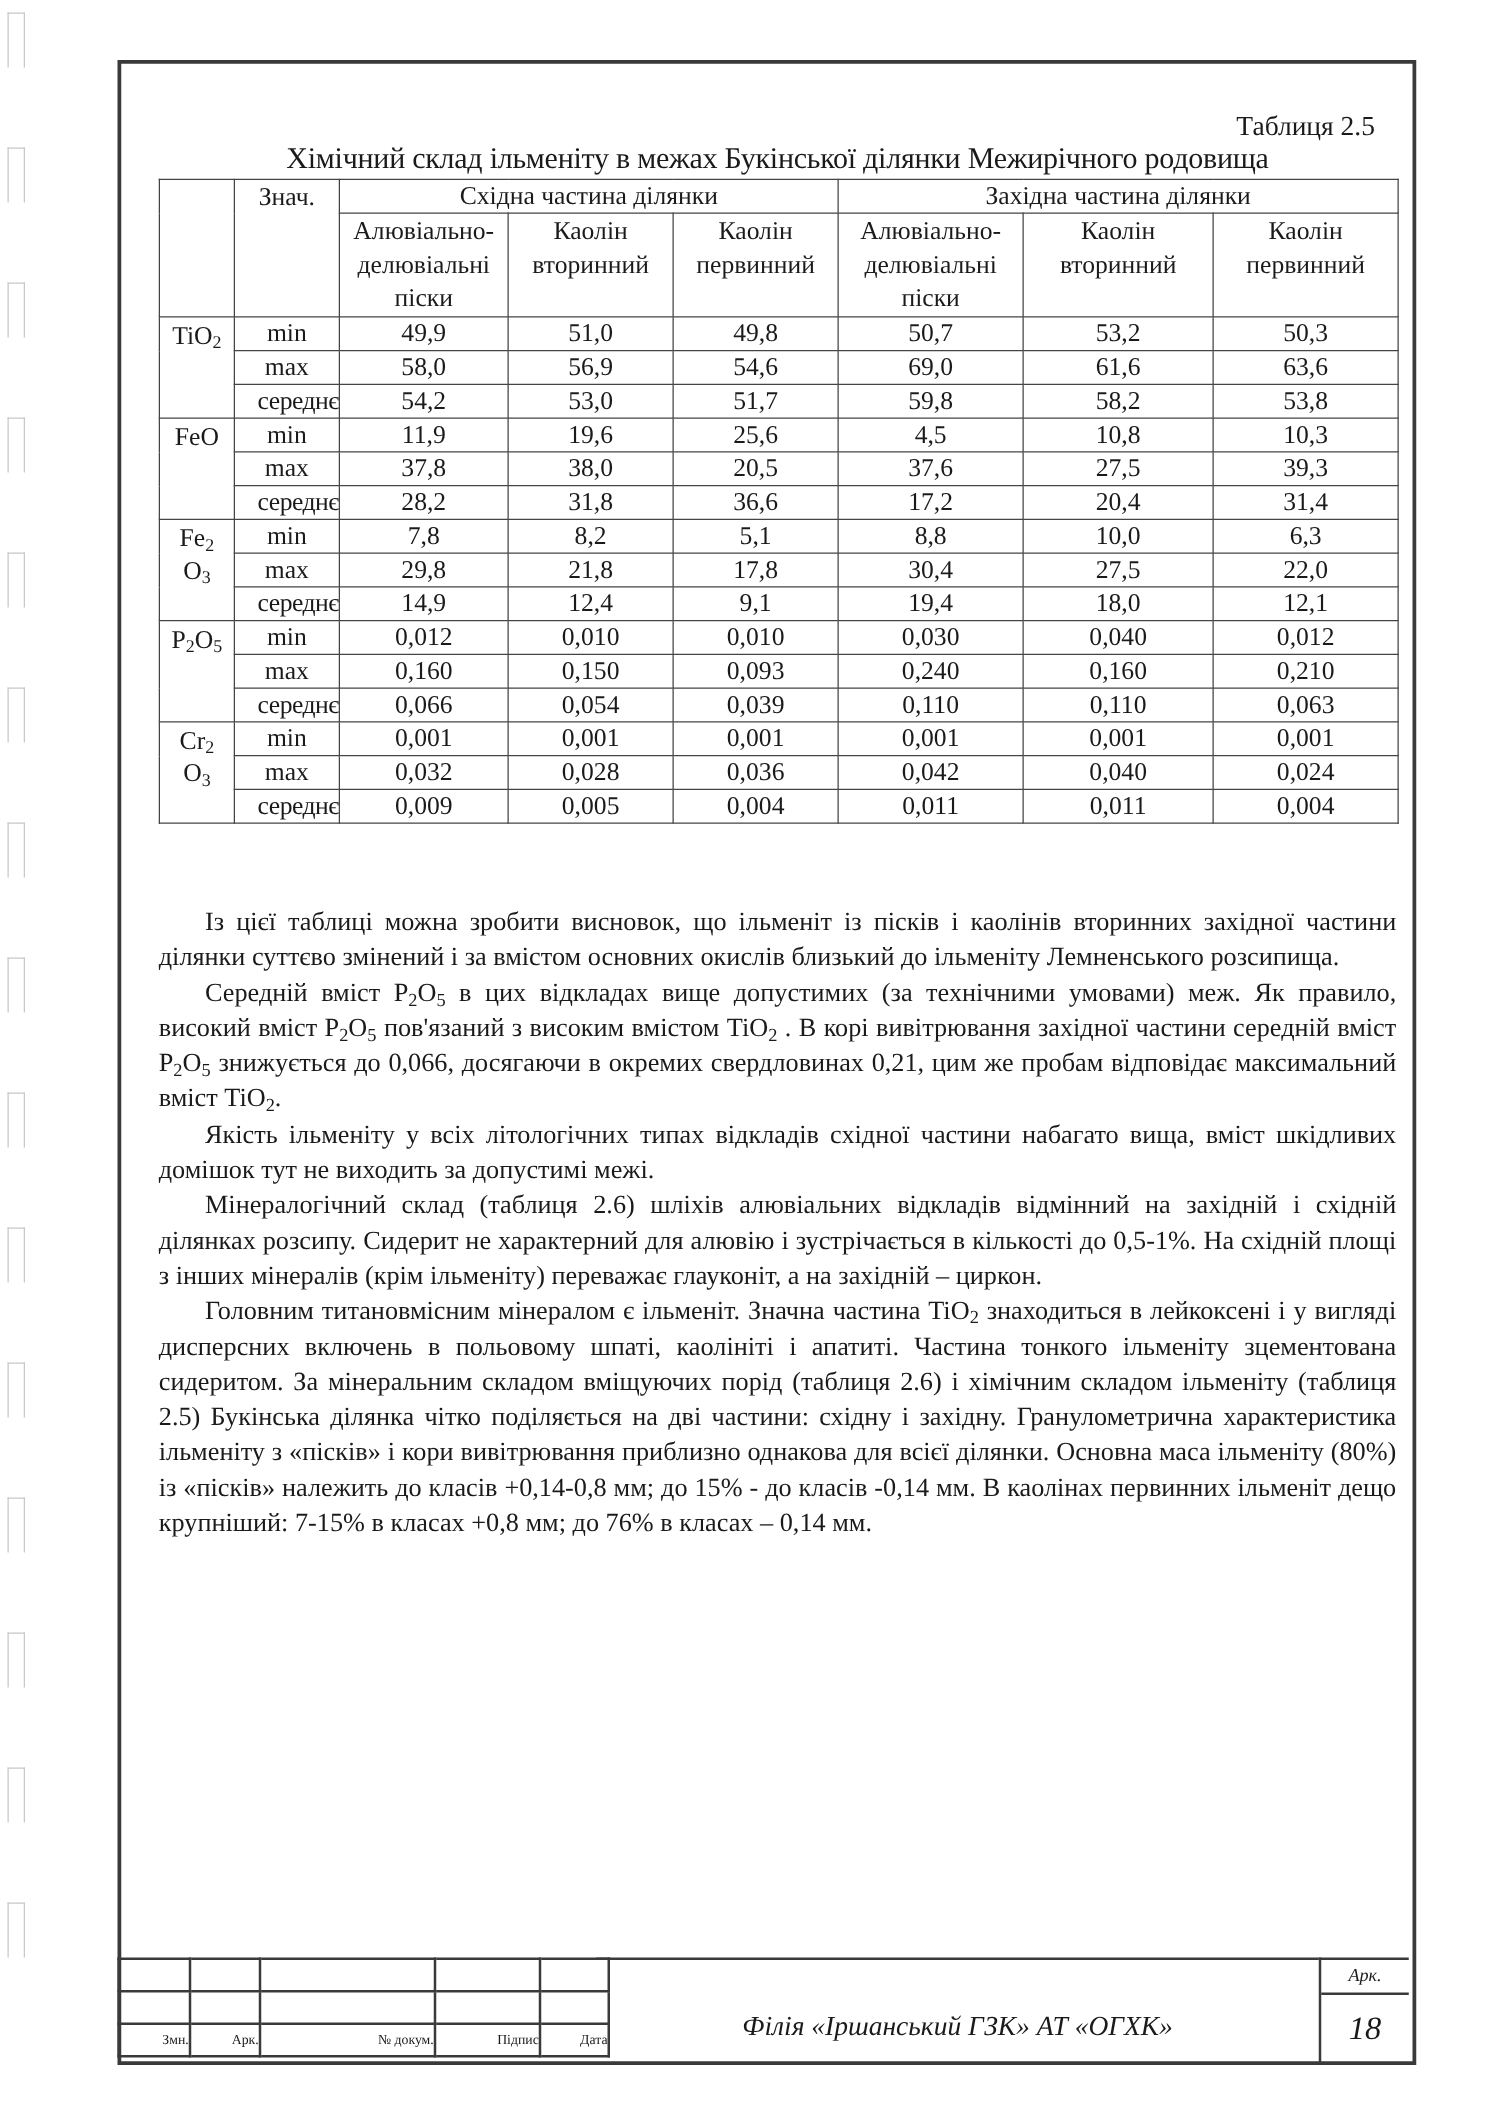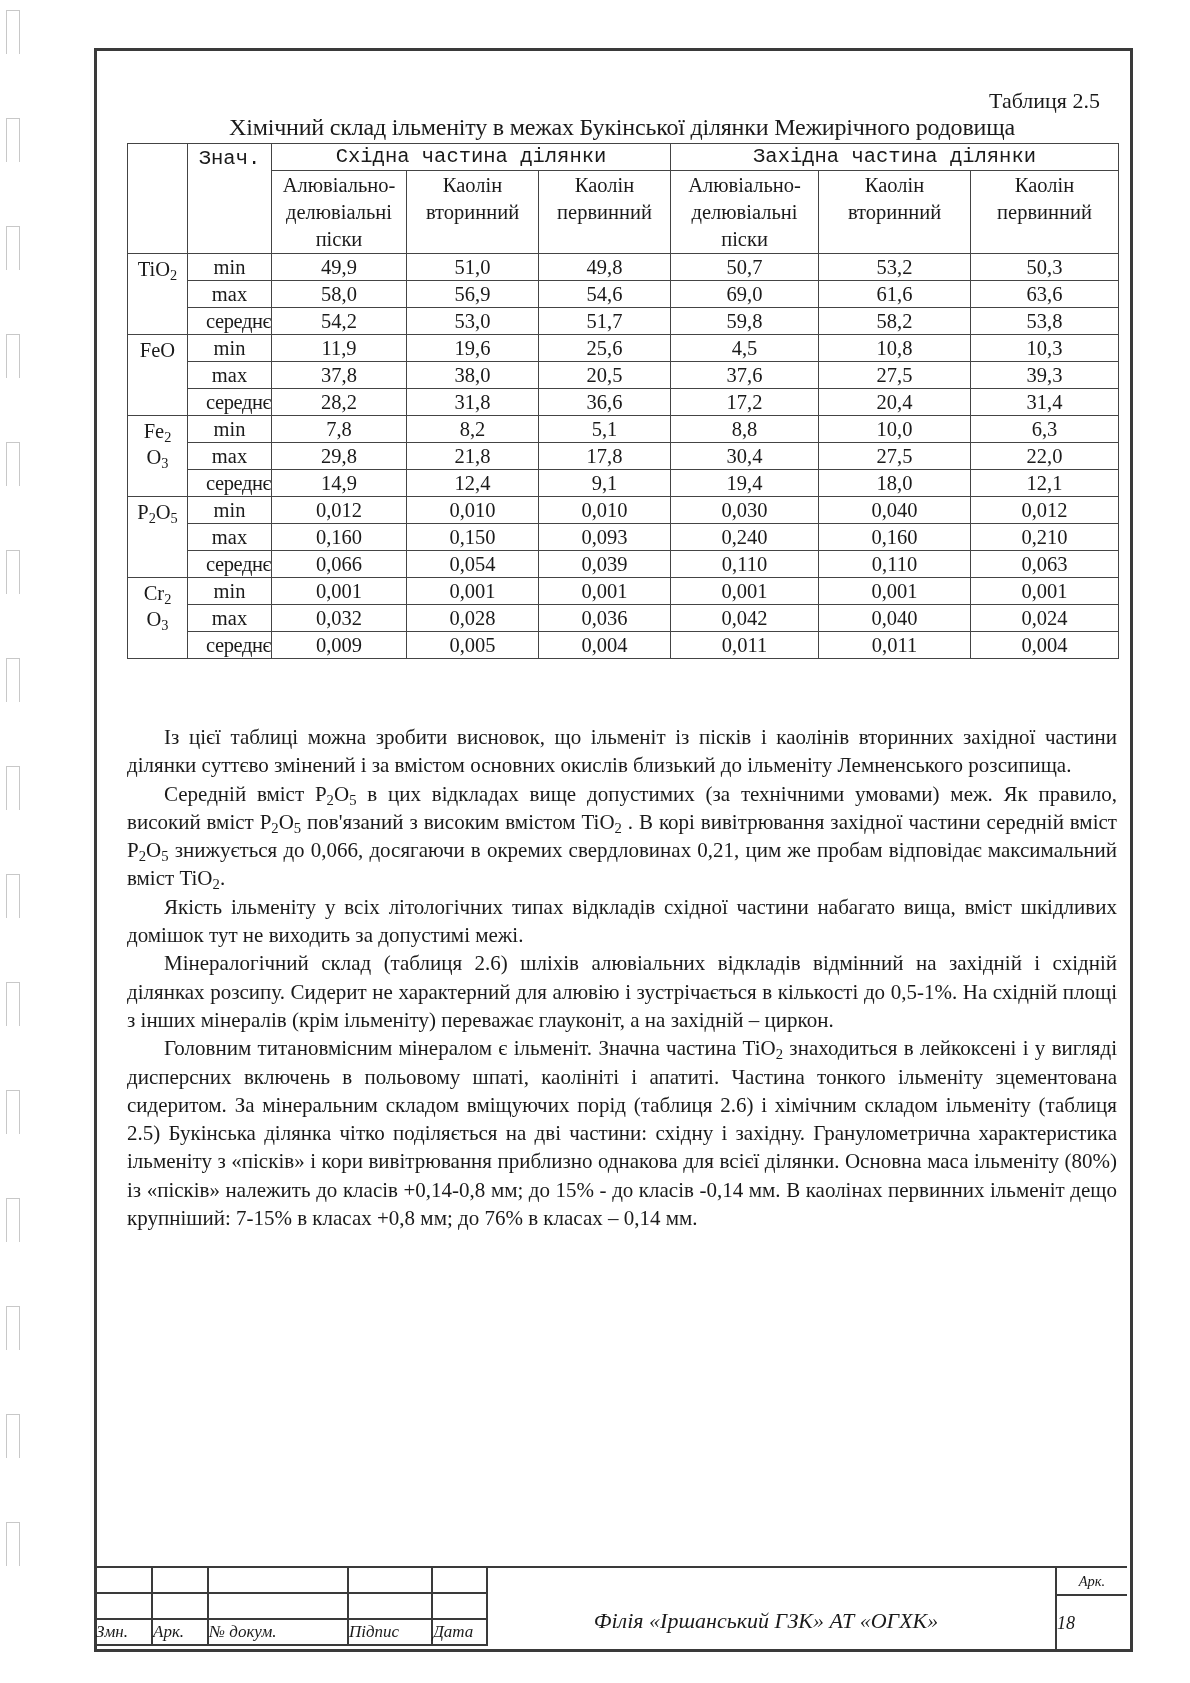--- a/index.html
+++ b/index.html
@@ -25,56 +25,56 @@
     font-size: 24px; letter-spacing: -0.2px;
   }
   table.chem {
     position: absolute; left: 127px; top: 143px; width: 991px;
     border-collapse: collapse; font-size: 20.5px; table-layout: fixed;
   }
   table.chem td, table.chem th {
     border: 1px solid #444; padding: 0 2px; text-align: center; font-weight: normal;
     line-height: 25px; height: 26px; vertical-align: middle;
   }
-  table.chem th.hdr { line-height: 26px; font-family: Liberation Mono, monospace; }
+  table.chem th.hdr { line-height: 26px; }
   table.chem th.sub { line-height: 27px; vertical-align: top; padding-top: 1px; }
   table.chem td.oxide { vertical-align: top; padding-top: 2px; line-height: 26px; }
   table.chem td.stat-avg { padding: 0; letter-spacing: -0.4px; text-align: right; }
   sub { font-size: 0.7em; vertical-align: -0.25em; line-height: 0; }
 
   .body-text {
     position: absolute; left: 127px; top: 723px; width: 990px;
     font-size: 21px; line-height: 28.3px; text-align: justify;
   }
   .body-text p { margin: 0; text-indent: 37px; }
 
   .title-block {
     position: absolute; left: 94px; top: 1566px; width: 1039px; height: 86px;
   }
   .tb-grid { position: absolute; left: 0; top: 0; border-collapse: collapse; }
   .tb-grid td {
-    border: 2.5px solid #3a3a3a; height: 24px; padding: 0; text-align: left;
-    font-style: italic; font-size: 17px; vertical-align: middle;
+    border: 2.5px solid #3a3a3a; height: 24px; padding: 0; text-align: right;
+    font-size: 11px; vertical-align: middle;
   }
   .tb-org {
     position: absolute; left: 383px; top: 0; width: 578px; height: 108px;
     border-top: 2.5px solid #3a3a3a; box-sizing: border-box;
     display: flex; align-items: center; justify-content: center;
     font-style: italic; font-size: 22px;
   }
   .tb-sheet {
     position: absolute; left: 961px; top: 0; width: 72px; height: 86px;
     border-left: 2.5px solid #3a3a3a; border-top: 2.5px solid #3a3a3a; box-sizing: border-box;
   }
   .tb-sheet-label {
     height: 26px; border-bottom: 2.5px solid #3a3a3a; text-align: center;
     font-style: italic; font-size: 14.5px; line-height: 26px;
   }
   .tb-sheet-num {
-    text-align: left; font-style: italic; font-size: 18px; line-height: 54px;
+    text-align: center; font-style: italic; font-size: 26px; line-height: 54px;
   }
 </style>
 </head>
 <body>
 
 <div id="binding-marks">
     <div class="binding-mark" style="top: 10px;"></div>
     <div class="binding-mark" style="top: 118px;"></div>
     <div class="binding-mark" style="top: 226px;"></div>
     <div class="binding-mark" style="top: 334px;"></div>

